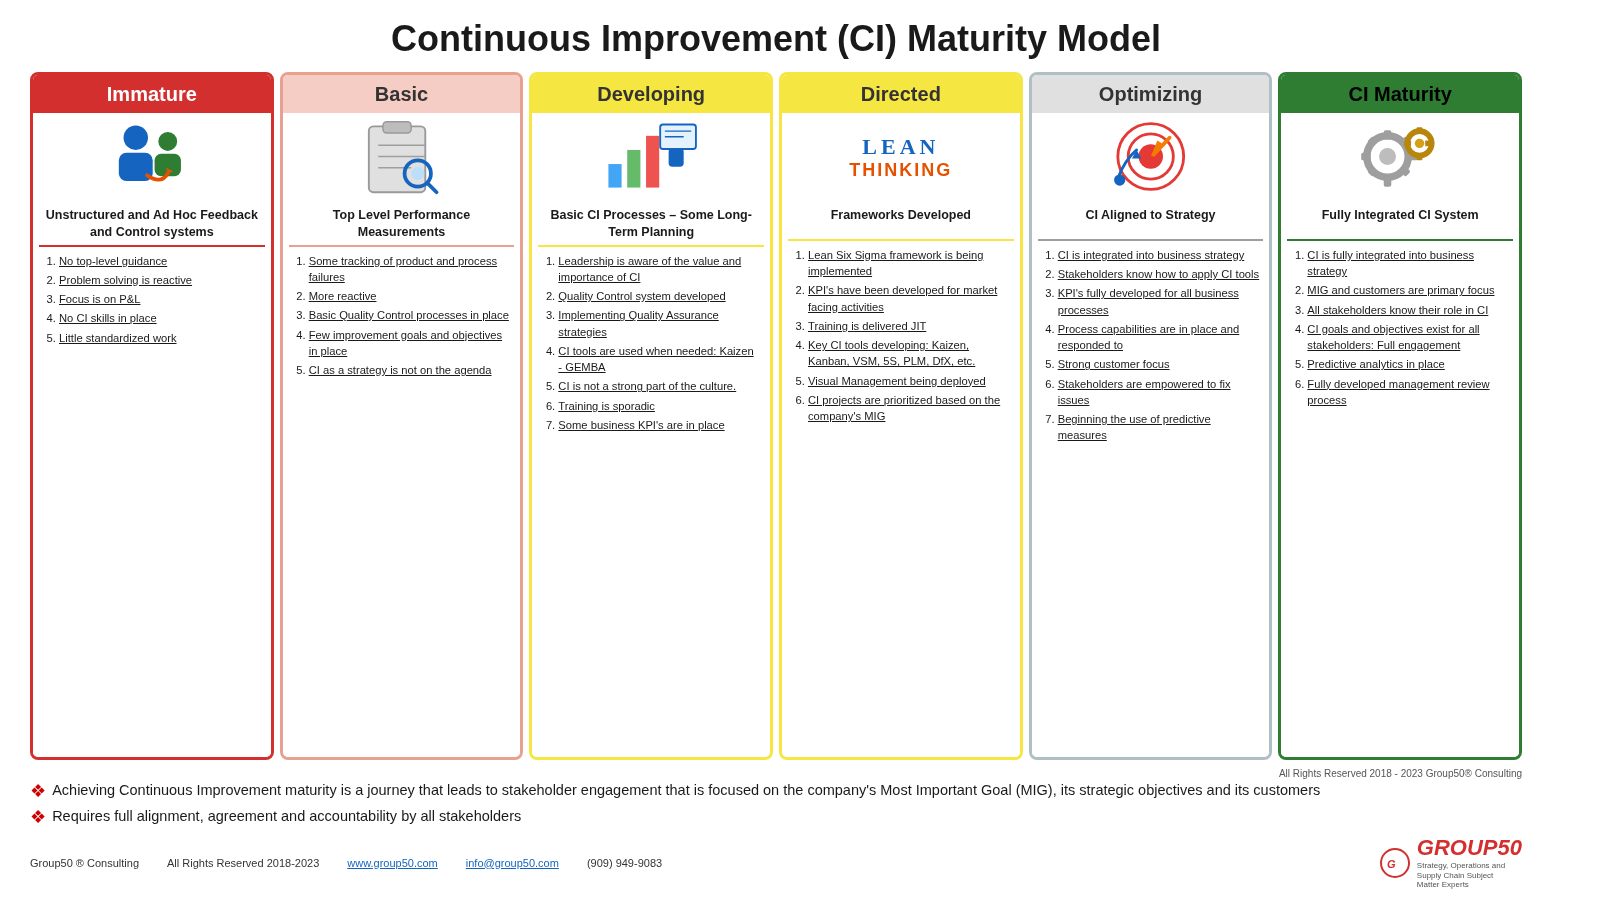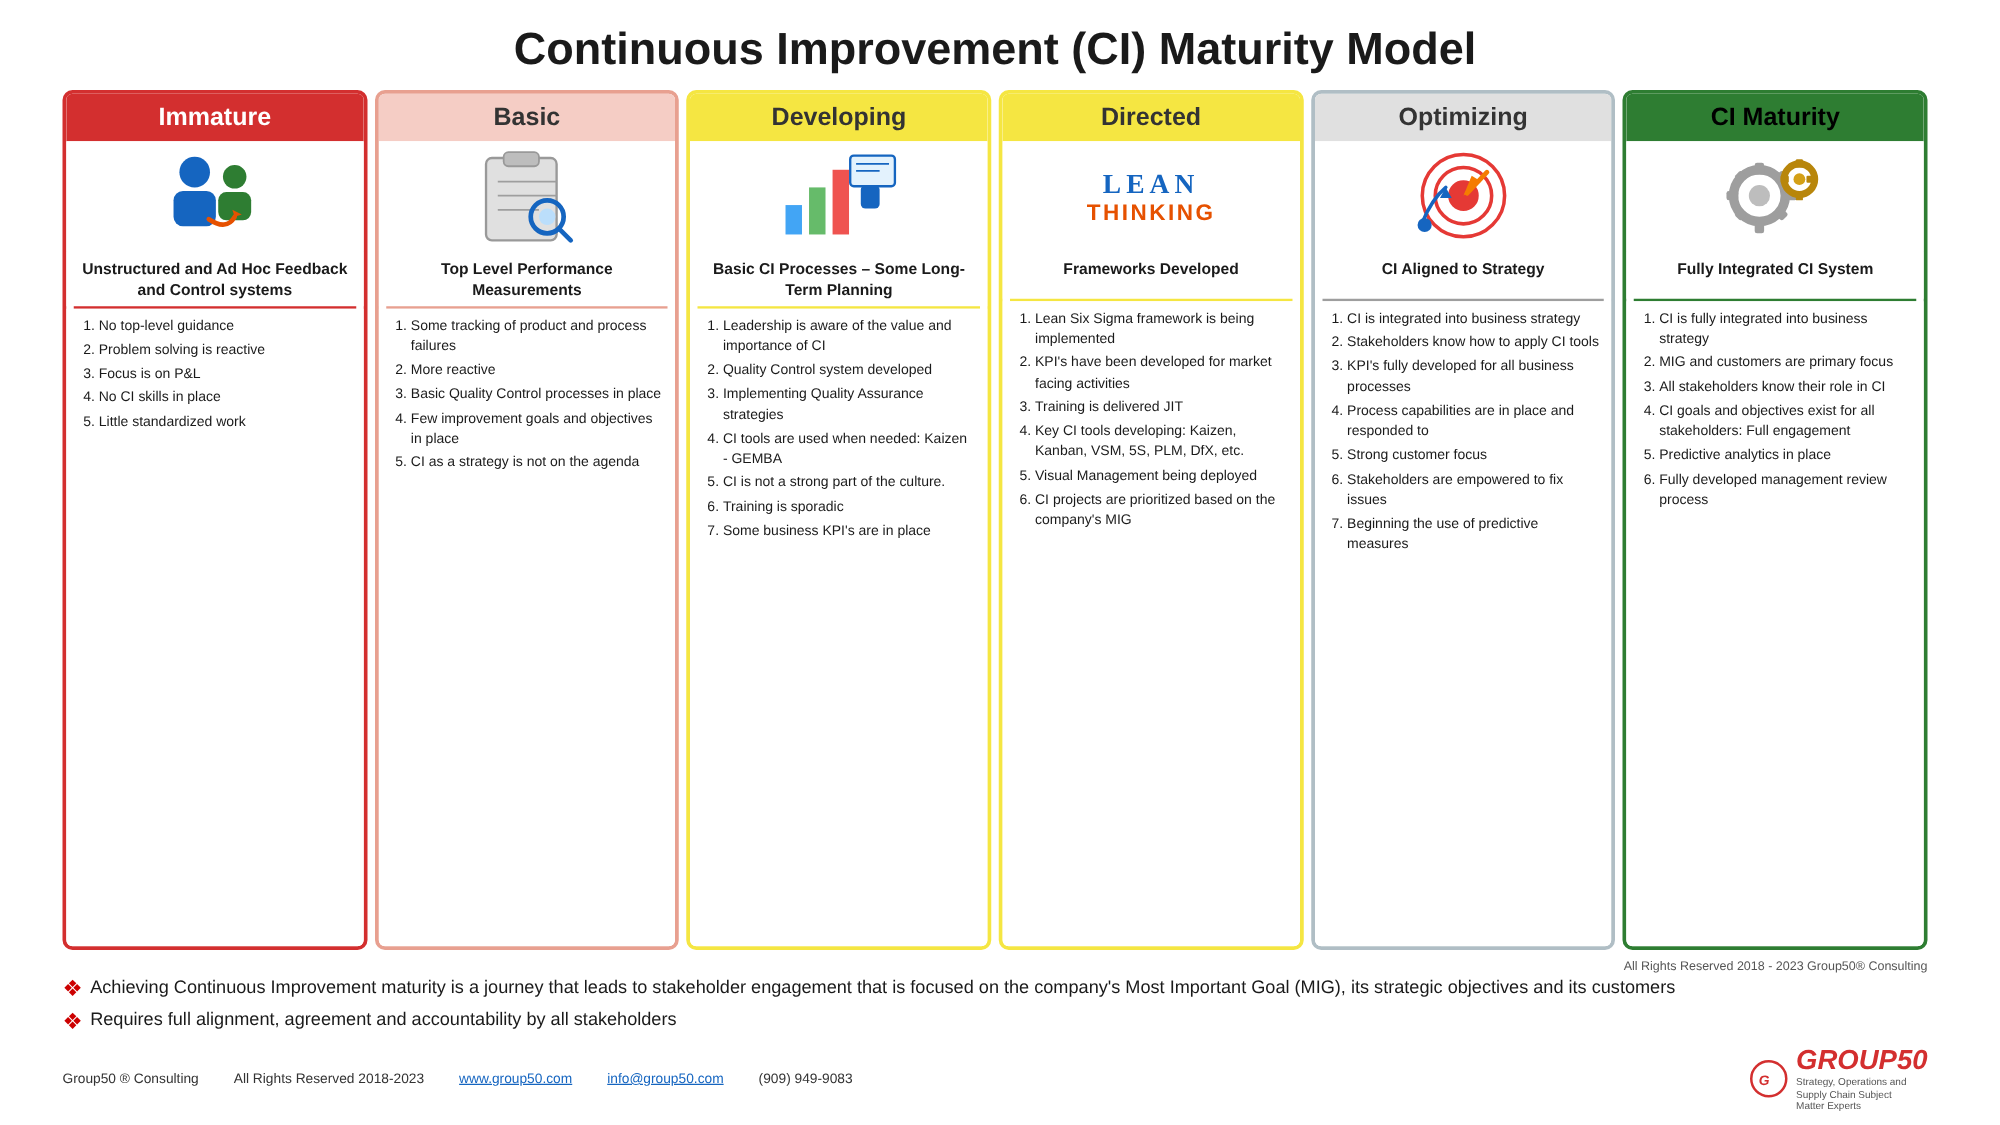--- a/index.html
+++ b/index.html
@@ -9,21 +9,20 @@
       width: 1600px;
       height: 900px;
       overflow: hidden;
     }
     .page {
       width: 1552px;
       height: 900px;
       padding: 18px 30px 10px 30px;
       display: flex;
       flex-direction: column;
-      margin-left: 20px;
     }
     .main-title {
       text-align: center;
       font-size: 36px;
       font-weight: bold;
       color: #1a1a1a;
       margin-bottom: 12px;
       font-family: Arial, sans-serif;
     }
     .columns-wrapper {
@@ -75,20 +74,21 @@
       margin: 0 6px;
     }
     .col-body {
       flex: 1;
       background: #fff;
       padding: 6px 10px 6px 10px;
       font-size: 11.2px;
       color: #1a1a1a;
       line-height: 1.45;
       overflow: hidden;
+      text-decoration: underline;
     }
     .col-body ol {
       padding-left: 16px;
     }
     .col-body ol li {
       margin-bottom: 3px;
     }
 
     
     .col-immature { border-color: #d32f2f; }

